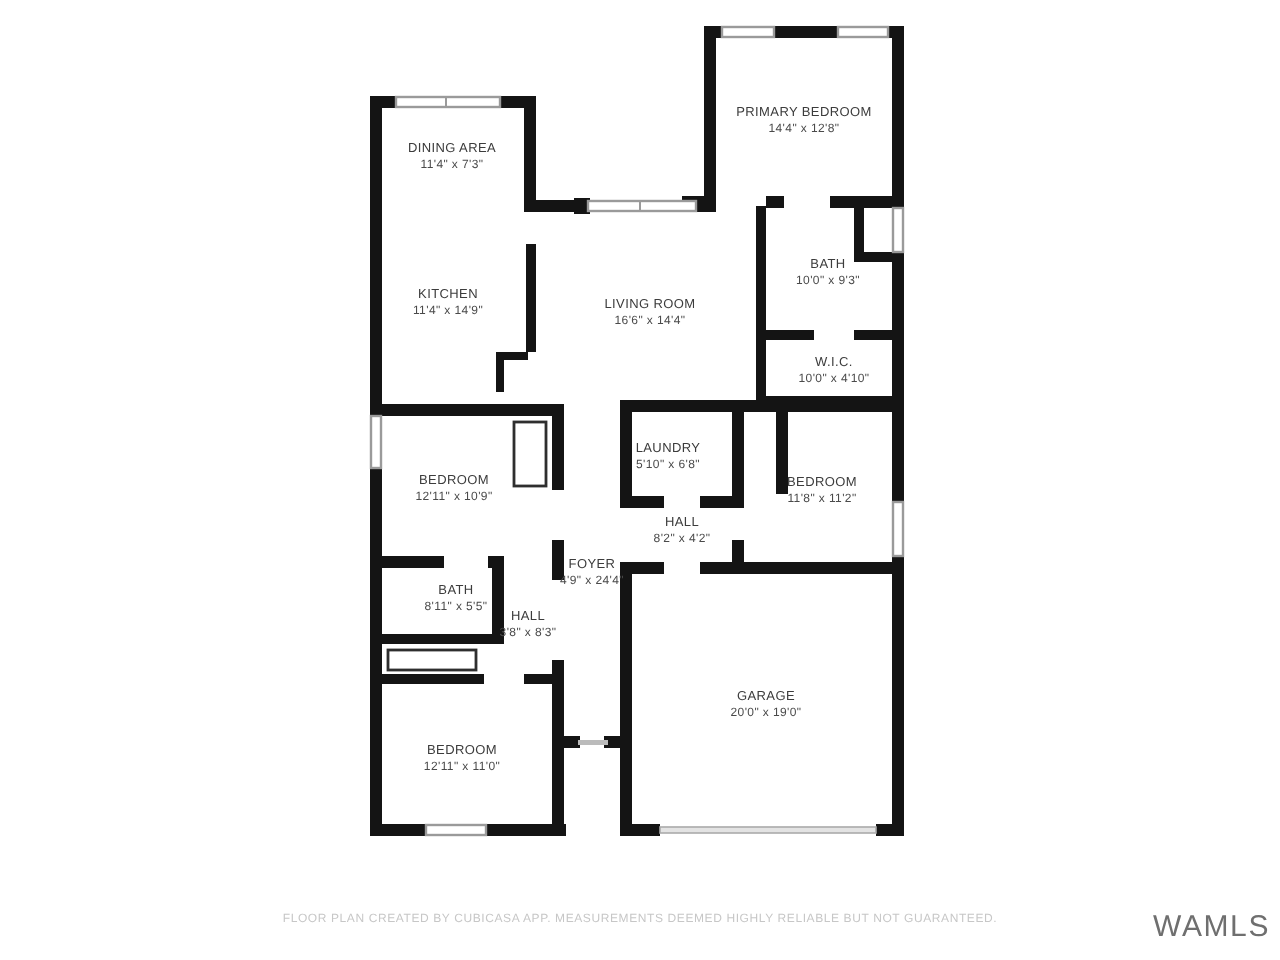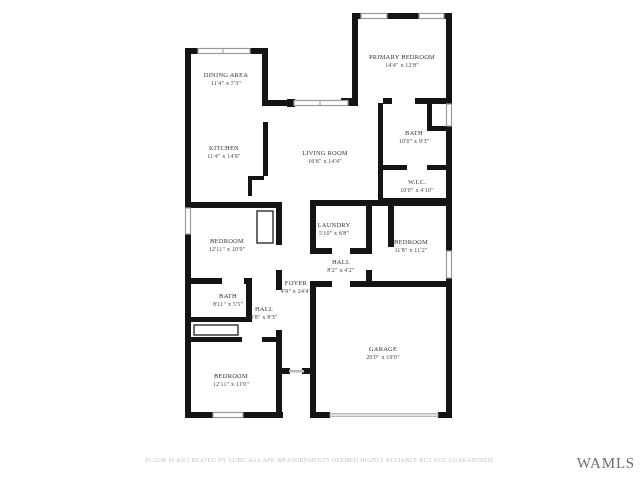--- a/index.html
+++ b/index.html
@@ -1,21 +1,21 @@
 <!DOCTYPE html>
 <html><head>
 <meta charset="utf-8">
 <style>
   html,body{margin:0;padding:0;background:#ffffff;}
   #stage{
     position:relative;
     width:640px;height:480px;
     background:#ffffff;
     overflow:hidden;
-    font-family:Liberation Serif, serif;
+    font-family:Liberation Sans, sans-serif;
   }
   #plan-svg{position:absolute;left:0;top:0;}
   .room-label{
     position:absolute;
     transform:translate(-50%,-50%);
     text-align:center;
     color:#3c3c3c;
     white-space:nowrap;
     line-height:8px;
     letter-spacing:.2px;

